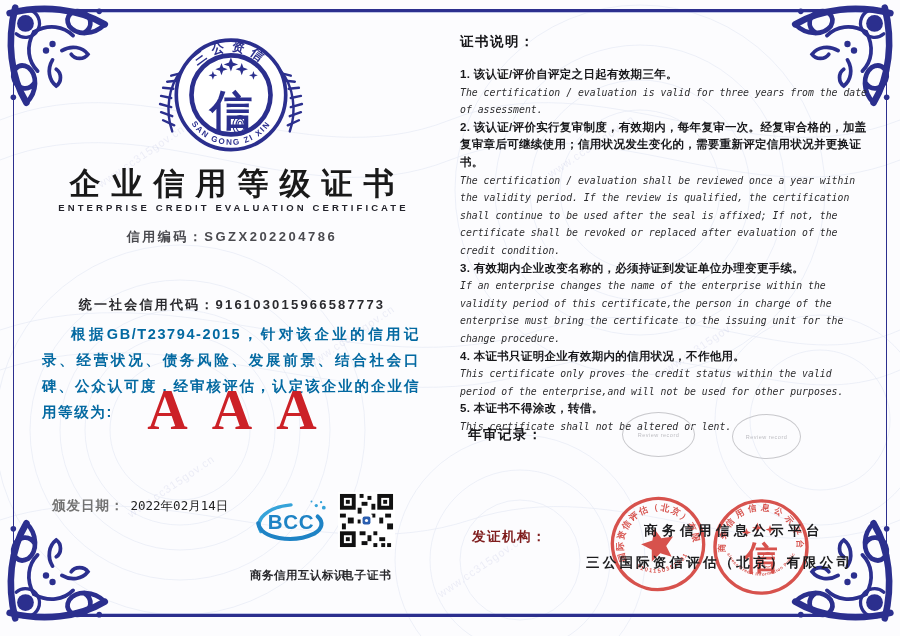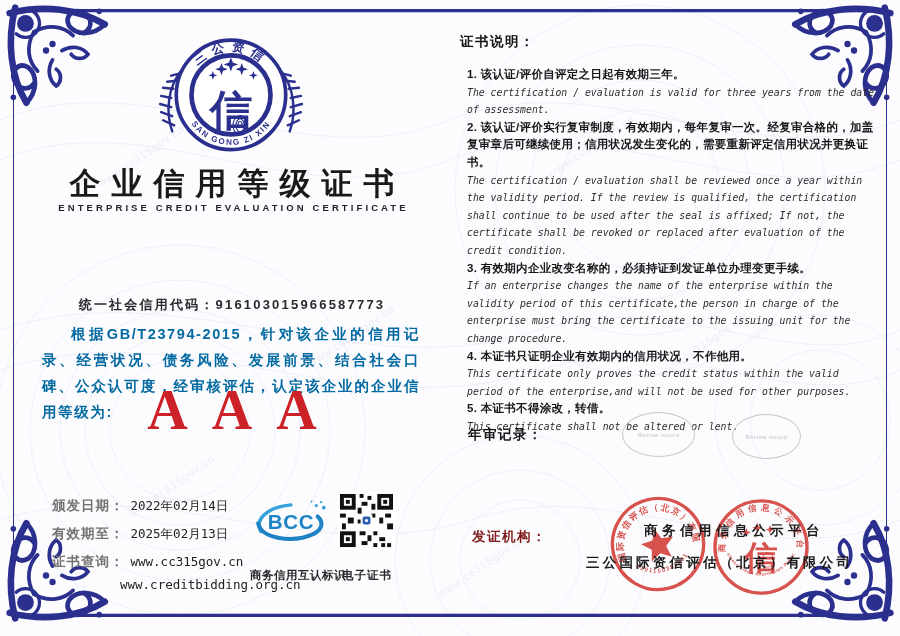--- a/index.html
+++ b/index.html
@@ -49,21 +49,21 @@
   .bcc-logo{position:absolute;left:212px;top:496px;width:82px;height:52px;}
   .qr{position:absolute;left:300px;top:492px;width:57px;height:57px;}
   .cap{position:absolute;top:568px;font-size:11.5px;font-weight:700;color:#26262a;white-space:nowrap;}
   .cap-bcc{left:212px;width:86px;text-align:center;letter-spacing:.5px;}
   .cap-qr{left:304px;width:50px;text-align:center;letter-spacing:1px;}
 
   
   .right{position:absolute;left:458px;top:0;width:412px;height:636px;z-index:3;}
   .ins-head{position:absolute;left:2px;top:33px;font-size:13.5px;font-weight:800;
             color:#141417;letter-spacing:1.5px;}
-  .ins-body{position:absolute;left:9px;top:66px;width:408px;}
+  .ins-body{position:absolute;left:2px;top:66px;width:408px;}
   .ins-zh{font-size:11.5px;line-height:17.6px;font-weight:700;color:#17171a;letter-spacing:.3px;}
   .ins-en{font-family:"DejaVu Sans Mono",monospace;font-size:9.8px;line-height:17.6px;
           color:#2c2c2e;font-style:italic;}
   .ar-label{position:absolute;left:10px;top:426px;font-size:13.5px;font-weight:800;
             color:#141417;letter-spacing:1.5px;}
   .oval{position:absolute;border:1px solid #c8c8cc;border-radius:50%;
         display:flex;align-items:center;justify-content:center;}
   .oval1{left:164px;top:412px;width:71px;height:43px;}
   .oval2{left:274px;top:414px;width:67px;height:43px;}
   .oval span{font-size:5.5px;color:#bdbdc2;letter-spacing:.5px;}
@@ -196,38 +196,30 @@
       <g fill="none" stroke="#2b2f8e" stroke-width="1.1">
         <ellipse cx="84" cy="92" rx="7" ry="9.5"></ellipse>
         <ellipse cx="84" cy="92" rx="4" ry="6.5"></ellipse>
         <path d="M84,88 a2,3 0 1 1 -0.1,0"></path>
       </g>
     </svg>
 
     <div class="title-zh">企业信用等级证书</div>
     <div class="title-en">ENTERPRISE CREDIT EVALUATION CERTIFICATE</div>
 
+    <div class="credit-line"><span>信用编码：</span><span>SGZX202204786</span></div>
 
     <div class="uscc-line"><span>统一社会信用代码：</span><span>916103015966587773</span></div>
 
     <div class="statement">根据GB/T23794-2015，针对该企业的信用记录、经营状况、债务风险、发展前景、结合社会口碑、公众认可度，经审核评估，认定该企业的企业信用等级为:</div>
 
     <div class="grade">AAA</div>
 
     <div class="inforow r1">
       <span class="lbl">颁发日期：</span><span class="val">2022年02月14日</span>
-    </div>
-    <div class="inforow r2">
-      <span class="lbl">有效期至：</span><span class="val">2025年02月13日</span>
-    </div>
-    <div class="inforow r3">
-      <span class="lbl">证书查询：</span><span class="val">www.cc315gov.cn</span>
-    </div>
-    <div class="inforow r4">
-      <span class="val">www.creditbidding.org.cn</span>
     </div>
 
     <svg class="bcc-logo" viewBox="0 0 120 72">
       <path d="M16,50 C6,32 26,14 60,11" fill="none" stroke="#35a3d9" stroke-width="5" stroke-linecap="round"></path>
       <path d="M12,38 C16,60 62,68 94,53 C106,46 108,36 99,28" fill="none" stroke="#1e83c5" stroke-width="6" stroke-linecap="round"></path>
       <circle cx="97" cy="12" r="2.4" fill="#35a3d9"></circle>
         <circle cx="104" cy="7" r="1.7" fill="#35a3d9"></circle>
       <circle cx="108" cy="15" r="2.8" fill="#35a3d9"></circle>
         <circle cx="90" cy="6" r="1.4" fill="#35a3d9"></circle>
       <text x="60" y="46" text-anchor="middle" font-size="30" font-weight="bold" fill="#1e83c5" letter-spacing="1">BCC</text>

